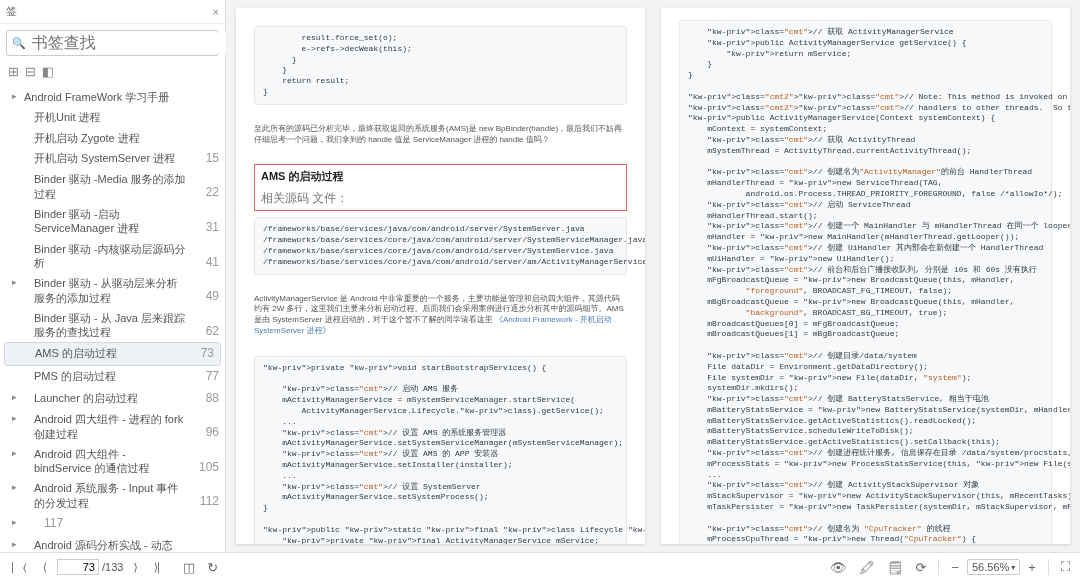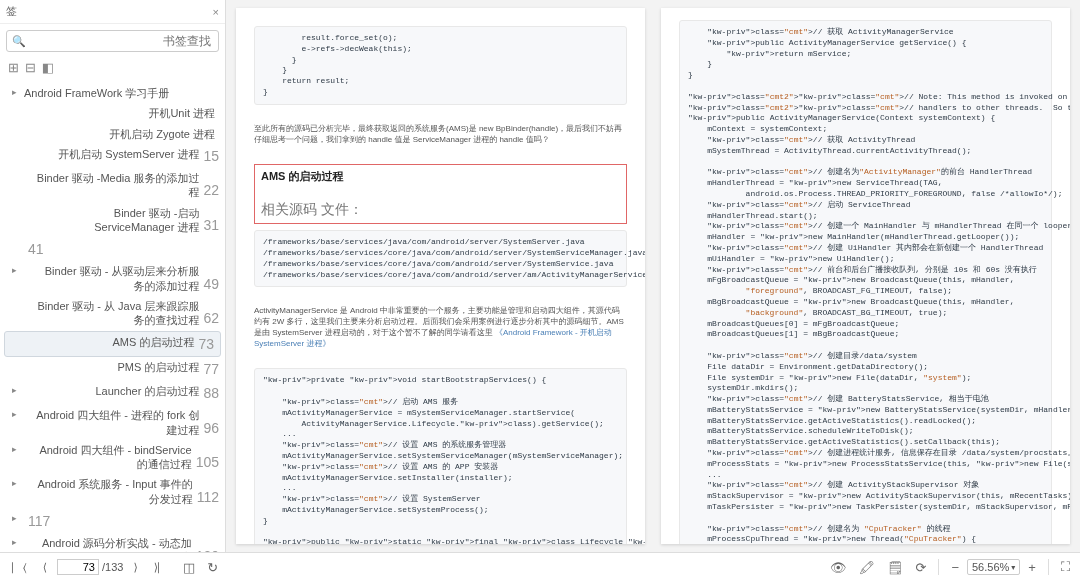--- a/index.html
+++ b/index.html
@@ -52,22 +52,21 @@
     margin: 6px;
     border: 1px solid #ccc;
     border-radius: 3px;
     padding: 2px 5px;
     background: #fff;
   }
   .sb-search input {
     border: none;
     outline: none;
     flex: 1;
-    font-size: 12px;
-    text-align: right;
+    font-size: 16px;
   }
   .sb-toolbar {
     display: flex;
     gap: 6px;
     padding: 2px 8px 6px 8px;
     color: #888;
   }
   .sb-toolbar span {
     cursor: pointer;
     font-size: 13px;
@@ -79,21 +78,20 @@
   }
   .tree-row {
     display: flex;
     align-items: flex-start;
     padding: 3px 6px 3px 8px;
     cursor: pointer;
     line-height: 1.3;
   }
   .tree-row.child .label {
     padding-left: 10px;
-    text-align: right;
   }
   .tree-row.selected {
     background: #eef2f6;
     border: 1px solid #d0d7de;
     border-radius: 3px;
     margin-right: 4px;
   }
   .tree-row .caret {
     width: 12px;
     color: #888;
@@ -102,23 +100,24 @@
     padding-top: 1px;
   }
   .tree-row .label {
     flex: 1;
     color: #555;
     font-size: 11px;
     word-break: break-word;
   }
   .tree-row .pg {
     color: #999;
-    font-size: 14px;
+    font-size: 12px;
     padding-left: 4px;
     align-self: flex-end;
+    margin-left: 16px;
   }
 
   
   .content {
     flex: 1;
     display: flex;
     gap: 16px;
     padding: 8px 10px;
     overflow: hidden;
     background: #f3f3f3;
@@ -151,23 +150,23 @@
     padding: 4px 6px;
     margin: 6px 0 4px 0;
     background: #fff;
   }
   .h-start .h {
     font-weight: bold;
     font-size: 11px;
     color: #222;
   }
   .h-start .sub {
-    font-size: 14px;
+    font-size: 12px;
     color: #777;
-    margin-top: 16px;
+    margin-top: 6px;
   }
   .para {
     font-size: 8px;
     color: #555;
     margin: 19px 0;
   }
   .linkish { color: #4a7fb5; }
   .str { color: #b55d1f; }
 
   
@@ -263,20 +262,21 @@
             <span class="label">Binder 驱动 -Media 服务的添加过程</span>
             <span class="pg">22</span>
           </div>
           <div class="tree-row child">
             <span class="caret"></span>
             <span class="label">Binder 驱动 -启动 ServiceManager 进程</span>
             <span class="pg">31</span>
           </div>
           <div class="tree-row child">
             <span class="caret"></span>
+            <span class="label">Binder 驱动 -内核驱动层源码分析</span>
             <span class="pg">41</span>
           </div>
           <div class="tree-row child">
             <span class="caret">▸</span>
             <span class="label">Binder 驱动 - 从驱动层来分析服务的添加过程</span>
             <span class="pg">49</span>
           </div>
           <div class="tree-row child">
             <span class="caret"></span>
             <span class="label">Binder 驱动 - 从 Java 层来跟踪服务的查找过程</span>

